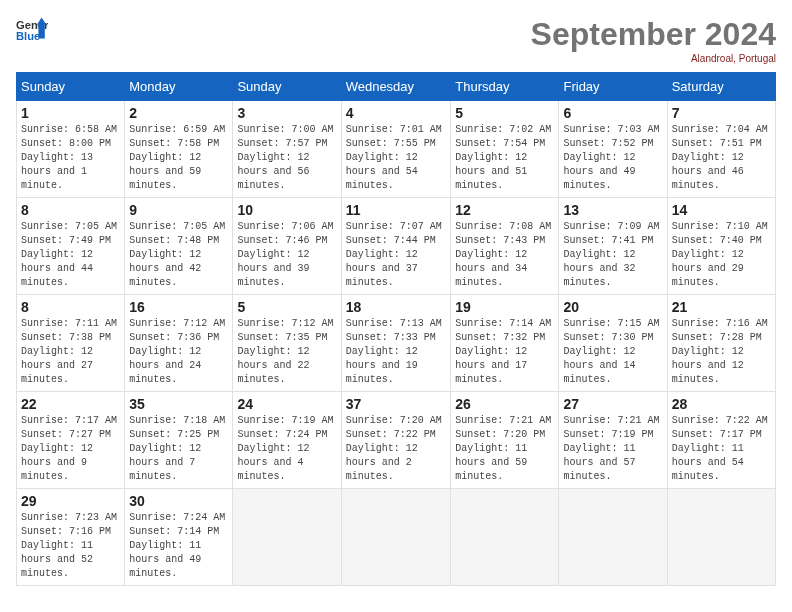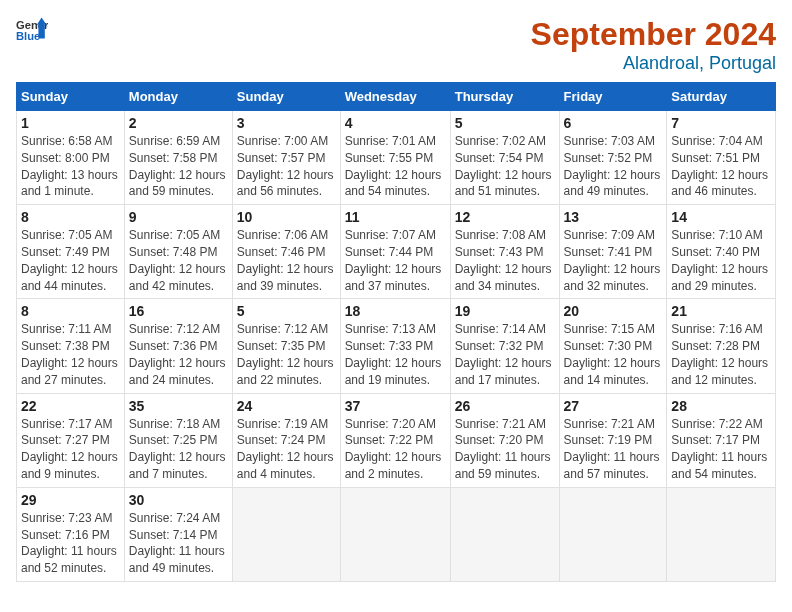--- a/index.html
+++ b/index.html
@@ -24,40 +24,40 @@
     .logo-icon {
       width: 32px;
       height: 28px;
     }
     .title-section {
       text-align: right;
     }
     .month-title {
       font-size: 32px;
       font-weight: bold;
-      color: #c2410c;
+      color: #737373;
     }
     .location {
-      font-size: 18px;
-      color: #0369a1;
+      font-size: 10px;
+      color: #7f1d1d;
     }
     table {
       width: 100%;
       border-collapse: collapse;
       font-size: 11px;
     }
     thead tr {
       background-color: #1565c0;
       color: white;
     }
     thead th {
       padding: 6px 4px;
       text-align: left;
       font-size: 13px;
-      font-weight: bold;
+      font-weight: normal;
       border: 1px solid #1565c0;
     }
     tbody tr {
       border-bottom: 1px solid #ddd;
     }
     tbody td {
       padding: 4px 4px;
       vertical-align: top;
       border: 1px solid #e0e0e0;
       background: #fff;
@@ -69,22 +69,23 @@
     }
     .day-num {
       font-size: 14px;
       font-weight: bold;
       color: #222;
       display: block;
       margin-bottom: 2px;
     }
     .day-info {
       color: #444;
-      font-size: 12px;
+      font-size: 10px;
       line-height: 1.4;
+      font-family: Liberation Mono, monospace;
     }
     .empty-cell {
       background: #f5f5f5 !important;
     }
     tbody tr:last-child td {
       border-bottom: 1px solid #e0e0e0;
     }
   </style>
 </head>
 <body>

